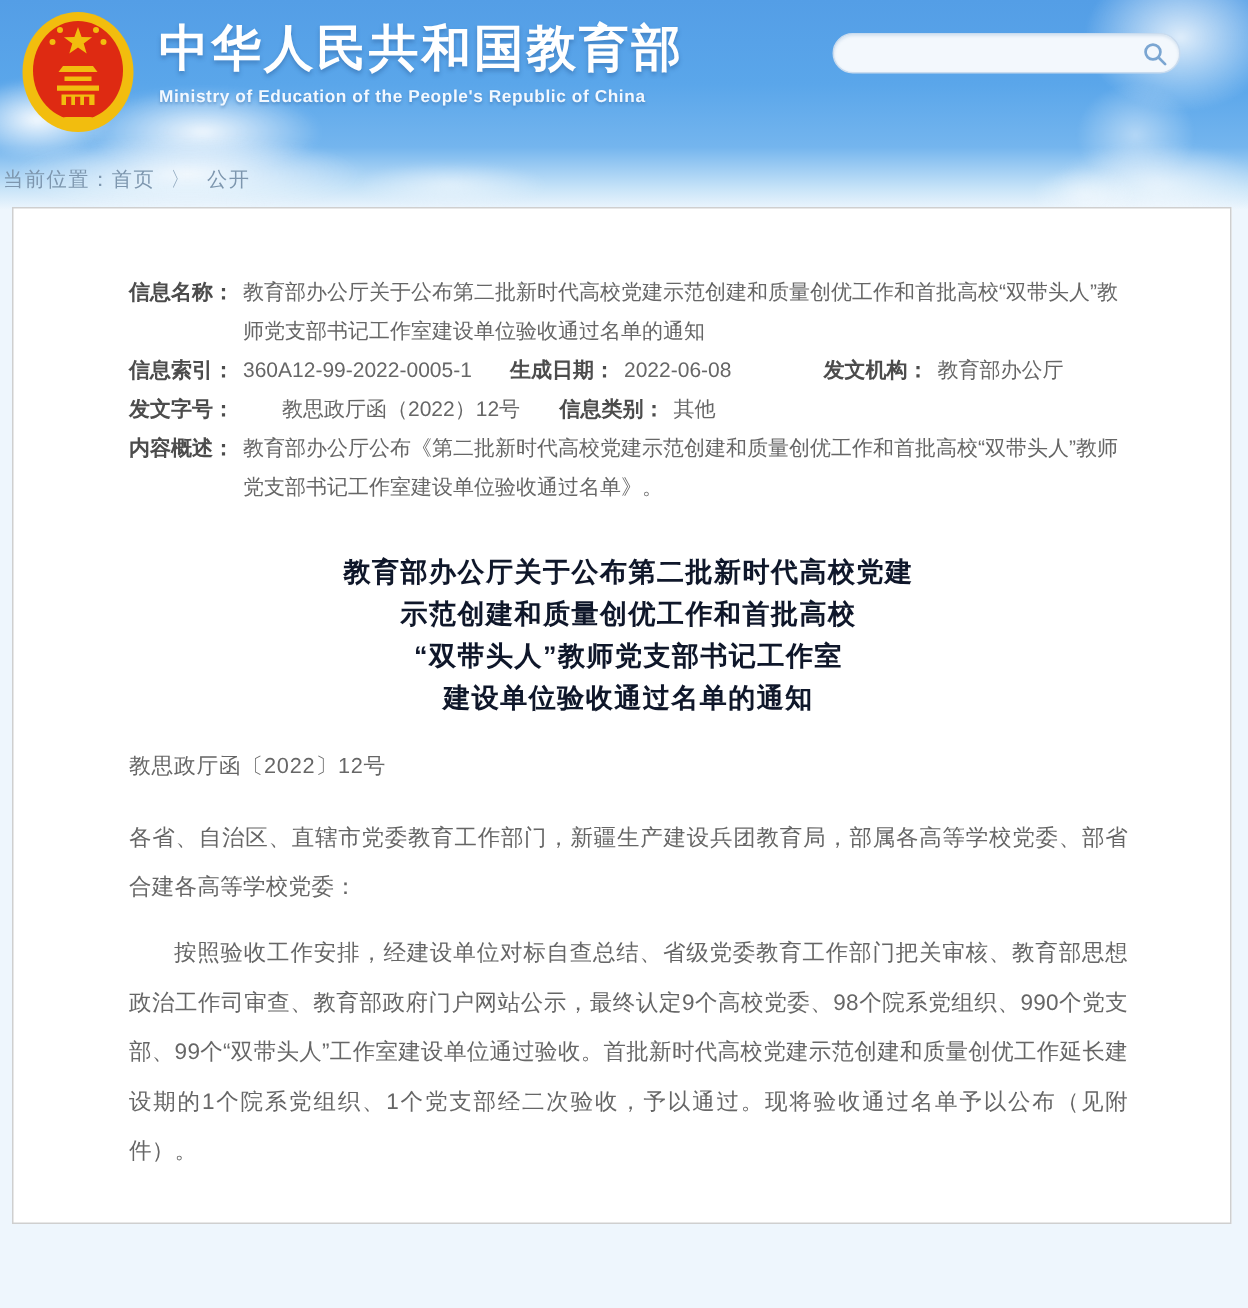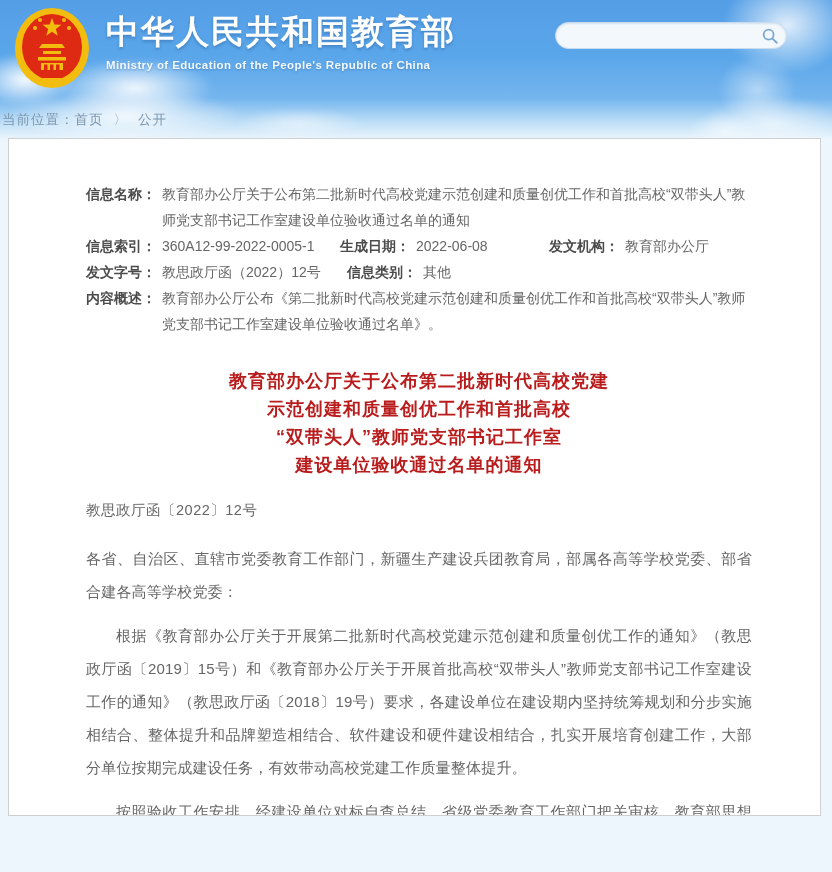--- a/index.html
+++ b/index.html
@@ -66,25 +66,25 @@
     background:#ffffff;border:1px solid #cfcfcf;z-index:2;
     padding:42px 68px 0 77px;box-sizing:border-box;overflow:hidden;
   }
   .meta{font-size:14px;color:#666;line-height:26px;}
   .meta-row{display:flex;align-items:flex-start;}
   .meta-label{font-weight:bold;color:#4c4c4c;white-space:nowrap;margin-right:6px;flex:none;}
   .meta-value{color:#666;}
   .meta-value.grow{flex:1;}
   .w-index{width:178px;flex:none;}
   .w-date{width:133px;flex:none;}
-  .w-docno{width:185px;flex:none;}
+  .w-docno{width:185px;flex:none;margin-left:26px;}
 
   .art-title{
     margin-top:30px;text-align:center;
-    font-size:18px;font-weight:bold;color:#b91c1c;
+    font-size:18px;font-weight:bold;color:#0f172a;
     line-height:28px;letter-spacing:1px;
   }
   .doc-number{
     margin-top:22px;text-align:left;
     font-size:14.5px;color:#666;letter-spacing:.5px;
   }
   .body-text p{
     margin:0;font-size:15px;color:#666;line-height:33px;
     letter-spacing:.2px;text-align:justify;
   }
@@ -173,17 +173,16 @@
     <div>教育部办公厅关于公布第二批新时代高校党建</div>
     <div>示范创建和质量创优工作和首批高校</div>
     <div>“双带头人”教师党支部书记工作室</div>
     <div>建设单位验收通过名单的通知</div>
   </div>
 
   <div class="doc-number">教思政厅函〔2022〕12号</div>
 
   <div class="body-text">
     <p class="first">各省、自治区、直辖市党委教育工作部门，新疆生产建设兵团教育局，部属各高等学校党委、部省合建各高等学校党委：</p>
-    <p class="indent">根据《教育部办公厅关于开展第二批新时代高校党建示范创建和质量创优工作的通知》（教思政厅函〔2019〕15号）和《教育部办公厅关于开展首批高校“双带头人”教师党支部书记工作室建设工作的通知》（教思政厅函〔2018〕19号）要求，各建设单位在建设期内坚持统筹规划和分步实施相结合、整体提升和品牌塑造相结合、软件建设和硬件建设相结合，扎实开展培育创建工作，大部分单位按期完成建设任务，有效带动高校党建工作质量整体提升。</p>
     <p class="indent">按照验收工作安排，经建设单位对标自查总结、省级党委教育工作部门把关审核、教育部思想政治工作司审查、教育部政府门户网站公示，最终认定9个高校党委、98个院系党组织、990个党支部、99个“双带头人”工作室建设单位通过验收。首批新时代高校党建示范创建和质量创优工作延长建设期的1个院系党组织、1个党支部经二次验收，予以通过。现将验收通过名单予以公布（见附件）。</p>
   </div>
 
 </div>
 
 </body></html>

